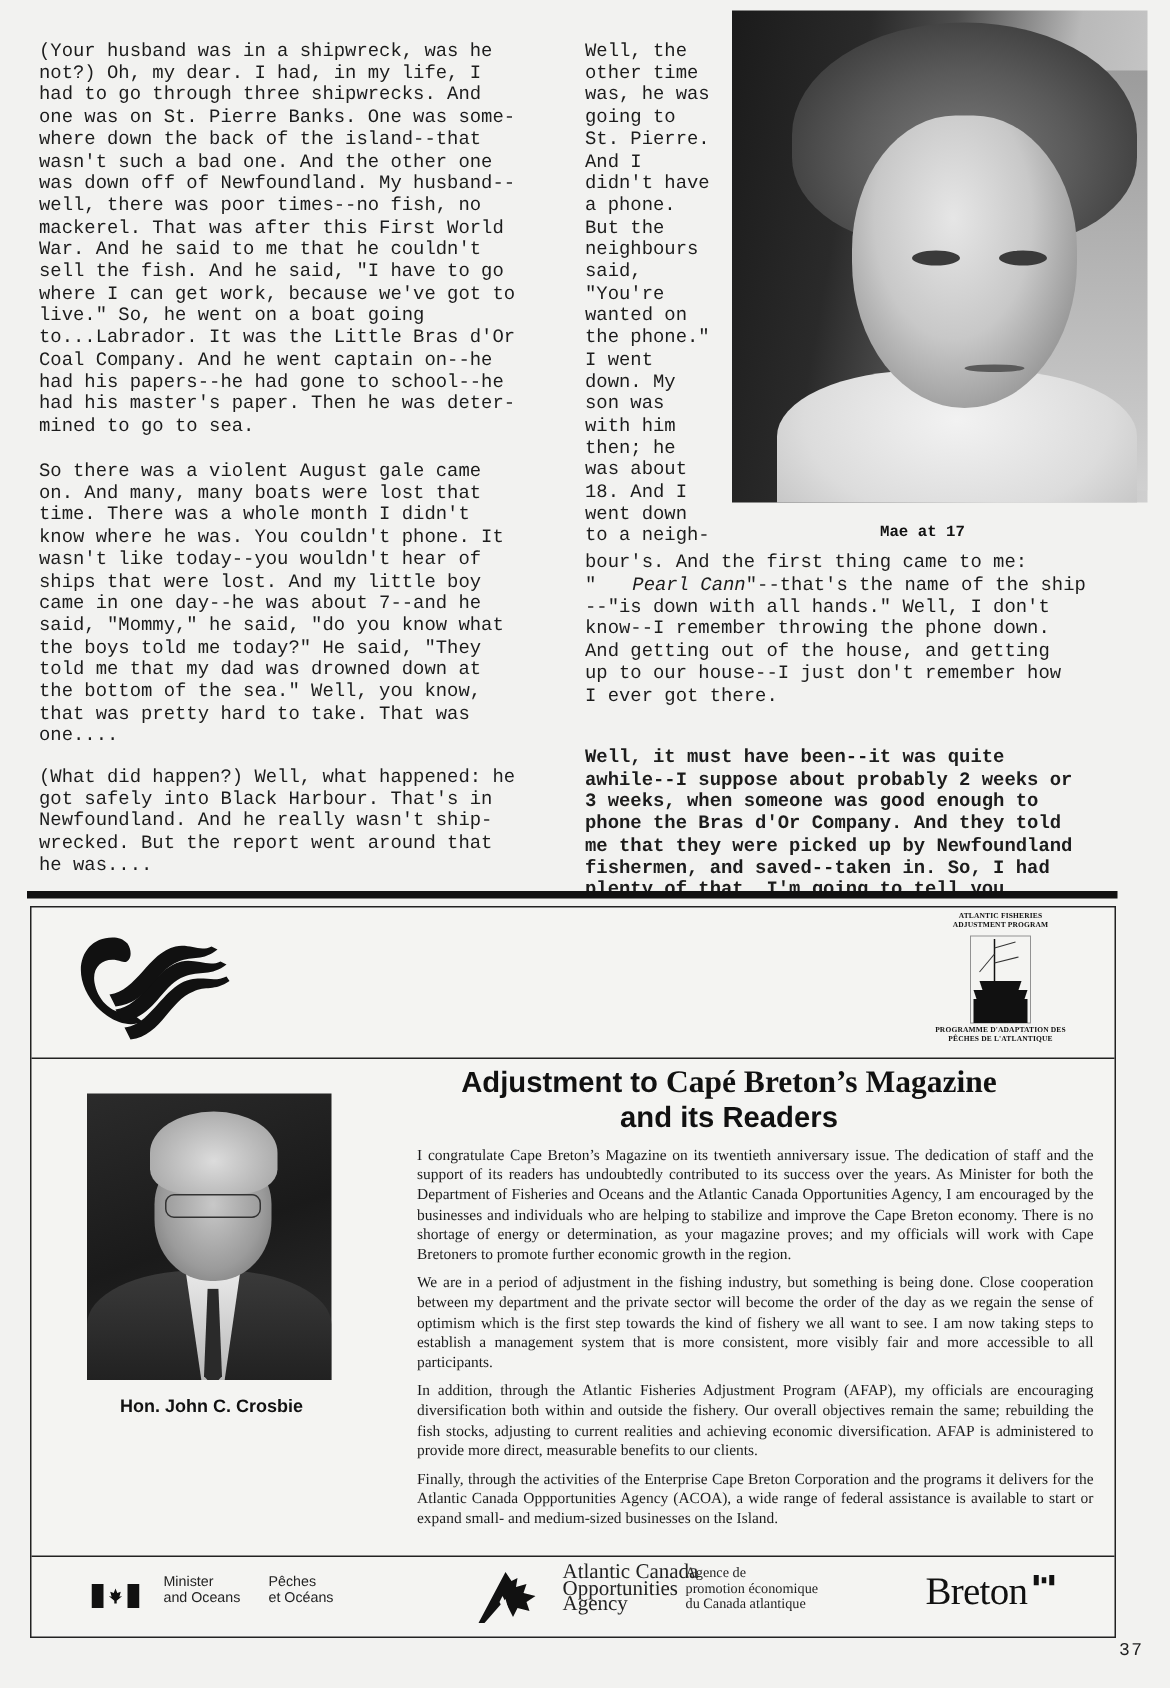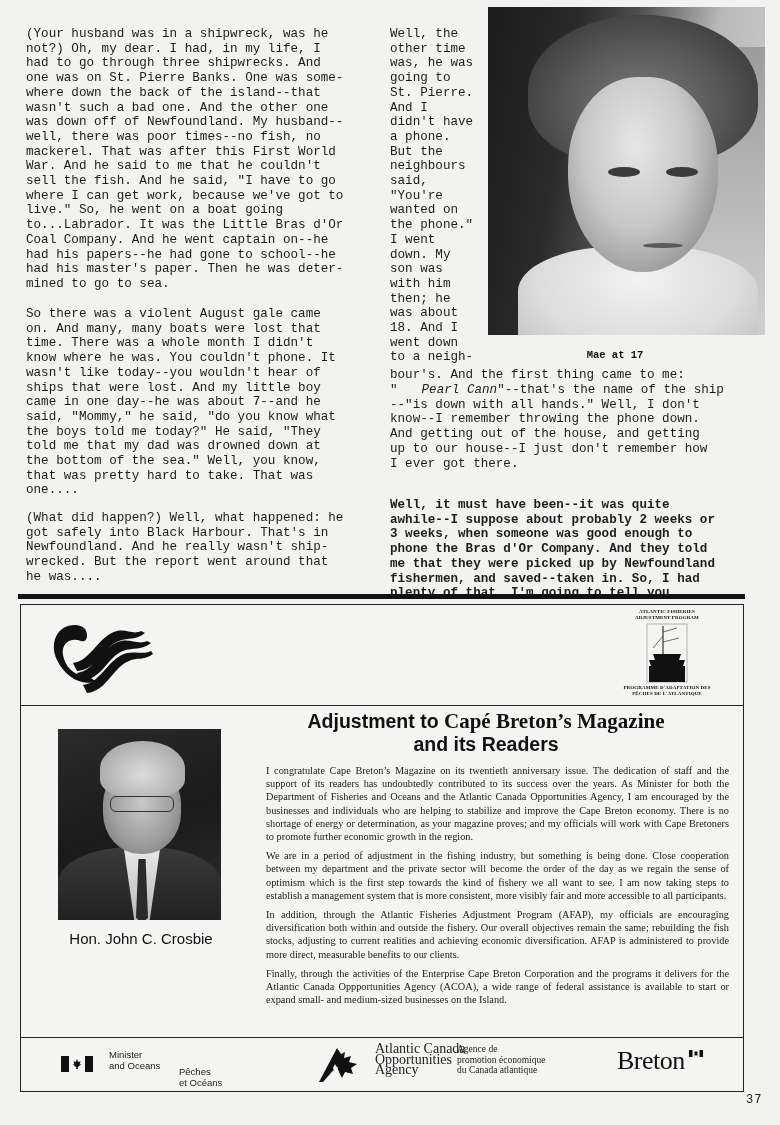--- a/index.html
+++ b/index.html
@@ -52,33 +52,33 @@
   #afap-logo svg { display:block; margin: 1px auto 1px auto; }
 
   #crosbie-photo { position:absolute; left: 37px; top: 23px; width: 163px; height: 191px; overflow:hidden;
     background: linear-gradient(160deg, #2b2b2b 0%, #1a1a1a 50%, #2e2e2e 100%); }
   #crosbie-photo .hair { position:absolute; left:42px; top:12px; width:85px; height:55px; border-radius: 50% 50% 30% 30%; background: radial-gradient(ellipse at 50% 60%, #dcdcdc, #9a9a9a); }
   #crosbie-photo .face { position:absolute; left:45px; top:40px; width:78px; height:85px; border-radius: 40% 40% 48% 48%; background: radial-gradient(ellipse at 50% 40%, #c8c8c8 0%, #9b9b9b 60%, #6c6c6c 100%); }
   #crosbie-photo .glasses { position:absolute; left:52px; top:67px; width:64px; height:16px; border: 1.5px solid #333; border-radius: 6px; box-sizing: border-box; }
   #crosbie-photo .suit { position:absolute; left:0; top:118px; width:163px; height:80px; background: linear-gradient(180deg,#3a3a3a,#1f1f1f); border-radius: 45% 45% 0 0; }
   #crosbie-photo .shirt { position:absolute; left:66px; top:120px; width:36px; height:75px; background: linear-gradient(180deg,#e8e8e8,#b5b5b5); clip-path: polygon(0 0,100% 0,70% 100%,30% 100%); }
   #crosbie-photo .tie { position:absolute; left:78px; top:130px; width:12px; height:65px; background:#2a2a2a; clip-path: polygon(20% 0,80% 0,100% 90%,50% 100%,0 90%); }
-  #crosbie-caption { position:absolute; left: 30px; top: 224px; width: 180px; text-align:center; font-family: "Liberation Sans", sans-serif; font-weight: normal; font-size: 15px; color:#111; }
+  #crosbie-caption { position:absolute; left: 30px; top: 224px; width: 180px; text-align:center; font-family: "Liberation Sans", sans-serif; font-weight: bold; font-size: 12px; color:#111; }
 
   #greet-title { position:absolute; left: 235px; top: 4px; width: 460px; text-align:center; font-weight: bold; font-size: 19.5px; line-height: 22px; color:#111; }
   #greet-title .sans { font-family: "Liberation Sans", sans-serif; }
   #greet-title .serif { font-family: "Liberation Serif", serif; font-size: 21px; }
 
   #letter { position:absolute; left: 241px; top: 58px; width: 467px; font-family: "Liberation Serif", serif; font-size: 10.3px; line-height: 13.2px; color:#1a1a1a; text-align: justify; }
-  #letter p { margin: 0 0 6px 4px; }
+  #letter p { margin: 0 0 6px 16px; }
 
   .foot-item { position:absolute; }
   #dfo-flag { left: 40px; top: 18px; width: 32px; height: 16px; }
   #dfo-en { left: 88px; top: 11px; font-family: "Liberation Sans", sans-serif; font-size: 9.5px; line-height: 11px; color:#222; white-space: pre; }
-  #dfo-fr { left: 158px; top: 28px; font-family: "Liberation Sans", sans-serif; font-size: 9.5px; line-height: 11px; color:#222; white-space: pre; }
+  #dfo-fr { left: 158px; top: 11px; font-family: "Liberation Sans", sans-serif; font-size: 9.5px; line-height: 11px; color:#222; white-space: pre; }
   #acoa-mark { left: 296px; top: 8px; width: 44px; height: 36px; }
   #acoa-en { left: 354px; top: 6px; font-family: "Liberation Serif", serif; font-size: 14px; line-height: 10.5px; color:#222; white-space: pre; }
   #acoa-fr { left: 436px; top: 6px; font-family: "Liberation Serif", serif; font-size: 9.5px; line-height: 10.5px; color:#222; white-space: pre; }
   #canada-wordmark { left: 596px; top: 8px; font-family: "Liberation Serif", serif; font-size: 26px; color:#111; letter-spacing: -0.5px; }
   #canada-flag-mini { position:absolute; left: 668px; top: 12px; width: 14px; height: 7px; }
 
   #page-number { position:absolute; left: 746px; top: 1093px; font-family: "Liberation Mono", monospace; font-size: 12px; color:#222; letter-spacing: 1px; }
 </style>
 </head>
 <body>

